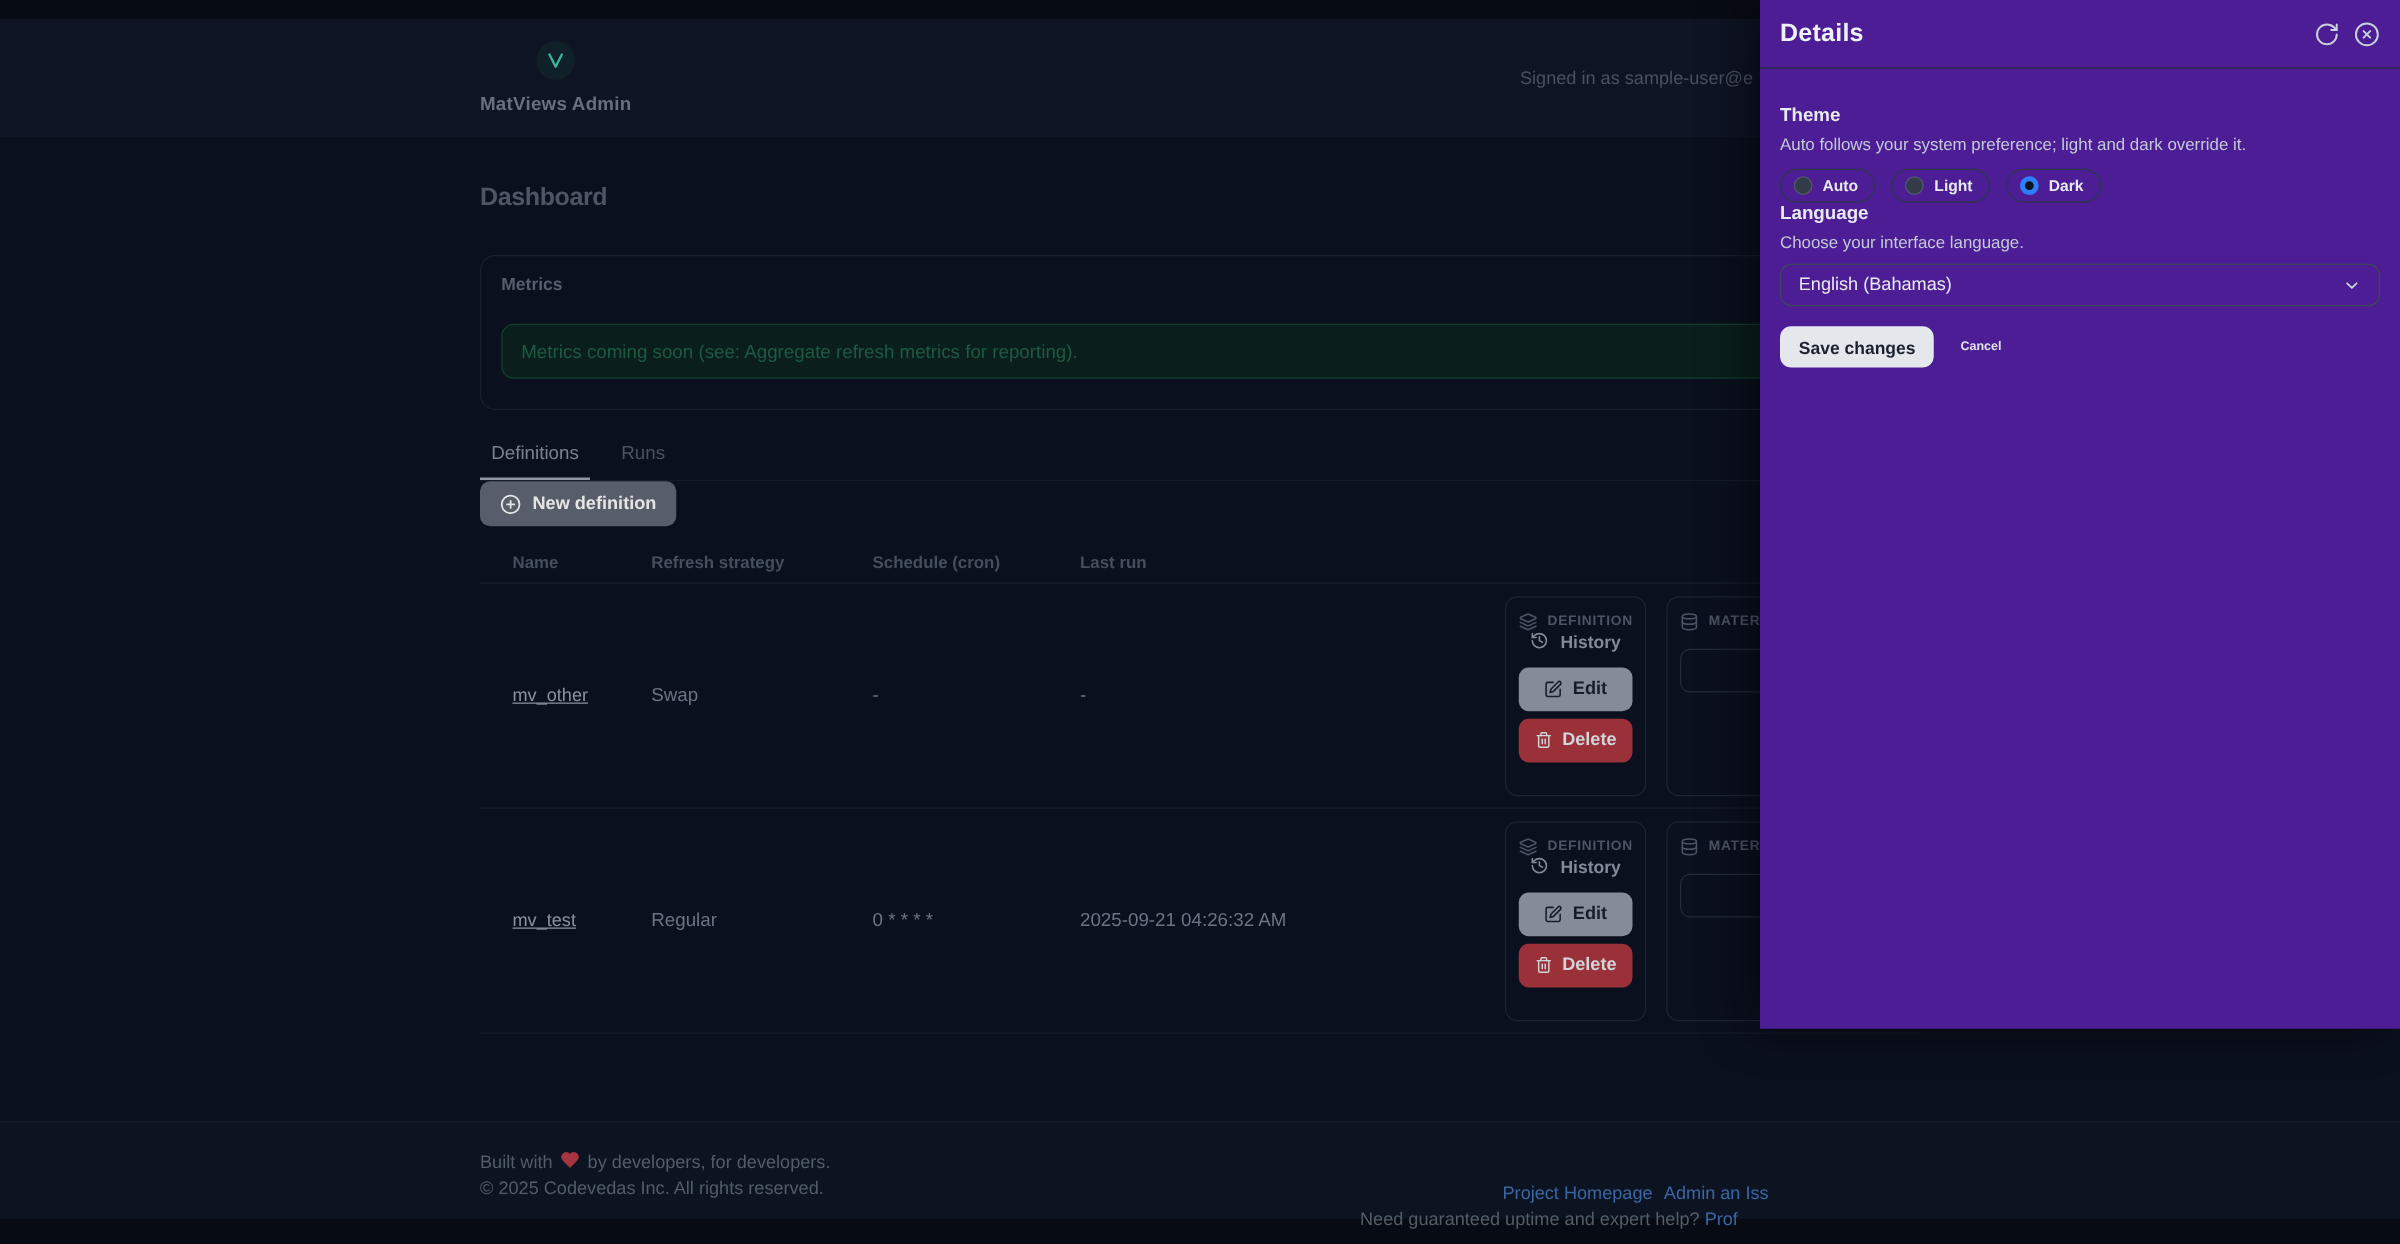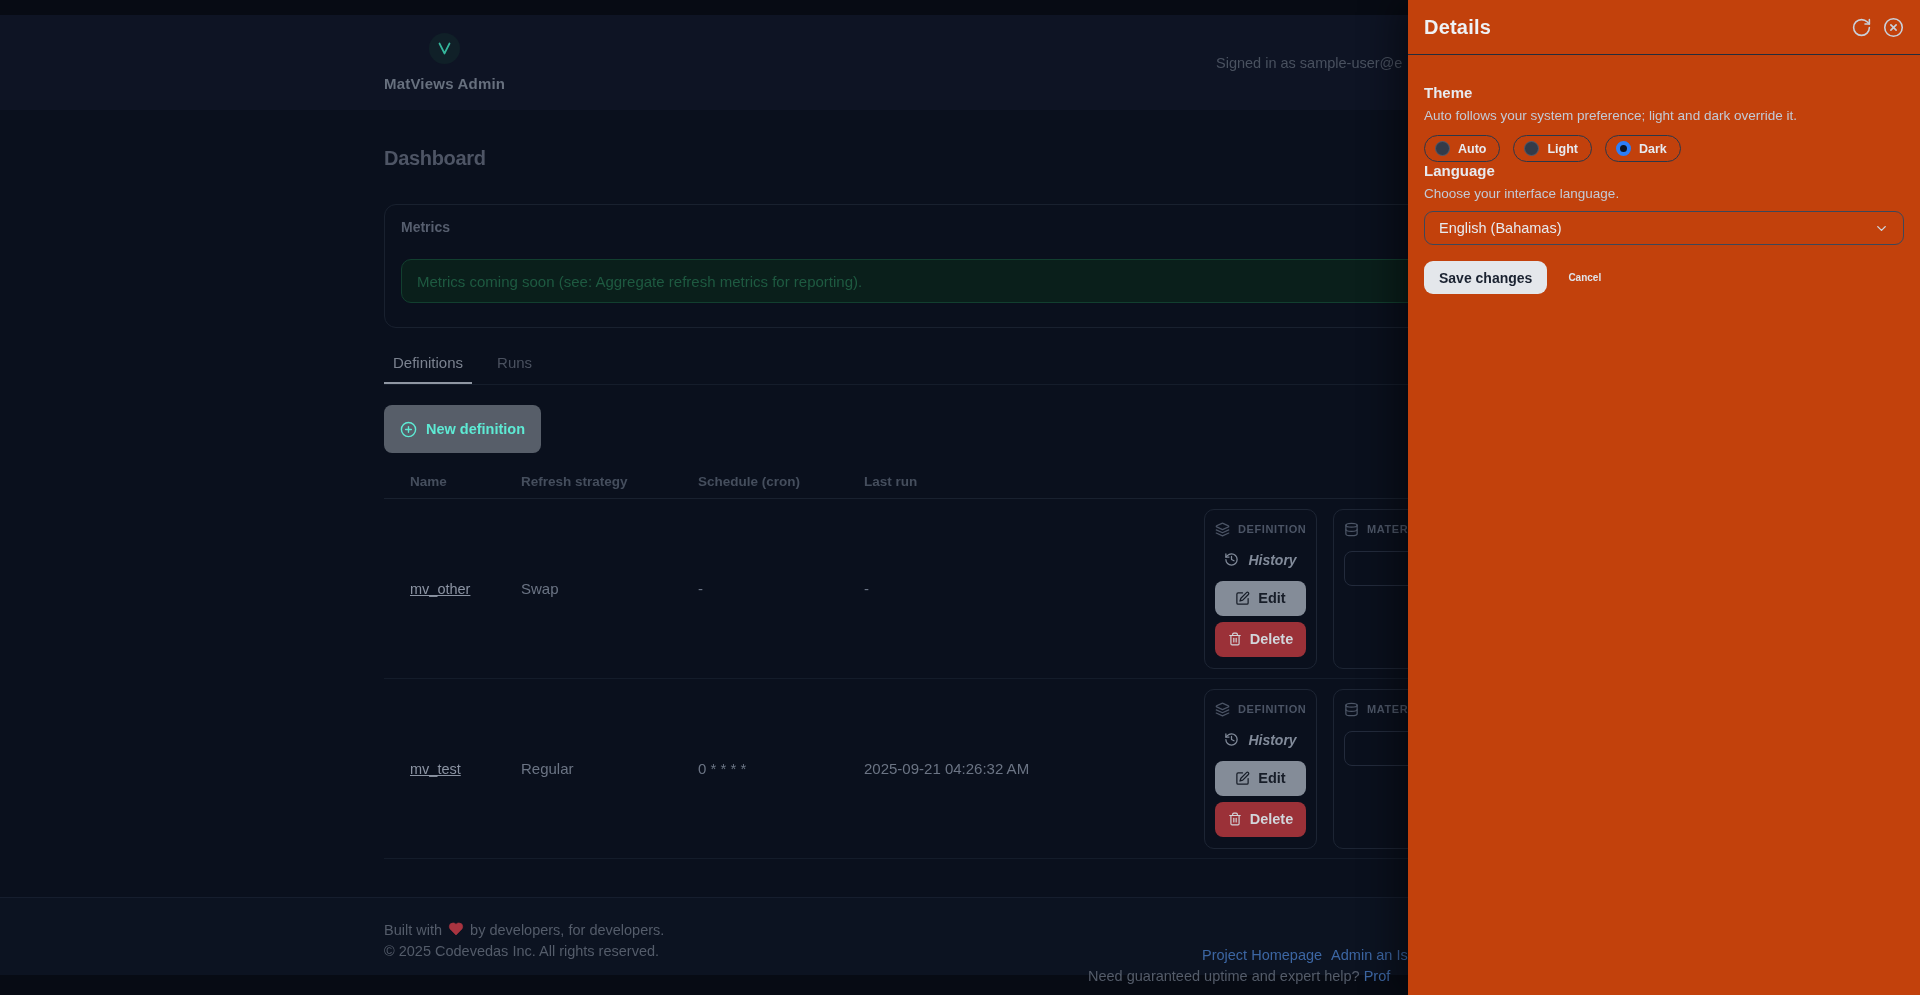--- a/index.html
+++ b/index.html
@@ -52,22 +52,22 @@
   }
   .tabs {
     margin-top: 26px; display: flex; border-bottom: 1px solid #151d2b;
   }
   .tab {
     padding: 0 9px 11px; margin-right: 16px; font-size: 15px; font-weight: 500;
     color: #4a515f; cursor: pointer; border-bottom: 2.5px solid transparent;
   }
   .tab.active { color: #7b828f; border-bottom-color: #8f96a2; }
   .btn-new {
-    margin-top: 20px; height: 48px; padding: 0 16px; border: none; cursor: pointer;
-    background: #575e69; color: #5eead4; border-radius: 8px;
+    height: 36px; padding: 0 16px; border: none; cursor: pointer;
+    background: #575e69; color: #e5e5e5; border-radius: 8px;
     font-size: 14.5px; font-weight: 600; font-family: inherit;
     display: inline-flex; align-items: center; gap: 9px;
   }
   
   .data-table { margin-top: 12px; }
   .t-row {
     display: grid; grid-template-columns: 111px 177px 166px 340px 1fr;
     align-items: center;
   }
   .t-head { height: 34px; border-bottom: 1px solid #19212f; }
@@ -82,22 +82,22 @@
   .action-box {
     width: 113px; height: 160px; border: 1px solid #1d2534; border-radius: 10px;
     padding: 12px 10px; flex-shrink: 0;
   }
   .action-box.wide { width: 200px; }
   .group-head {
     display: flex; align-items: center; gap: 8px;
     font-size: 11px; font-weight: 700; letter-spacing: .6px; color: #4c5566;
   }
   .history-row {
-    margin-top: 15px; display: flex; align-items: center; justify-content: center;
-    gap: 9px; color: #828b9a; font-size: 14px; font-weight: 600; cursor: pointer; font-style: italic;
+    display: flex; align-items: center; justify-content: center;
+    gap: 9px; color: #828b9a; font-size: 14px; font-weight: 600; cursor: pointer;
   }
   .btn-edit, .btn-delete, .btn-tube {
     width: 100%; height: 35px; border: none; border-radius: 8px; cursor: pointer;
     display: flex; align-items: center; justify-content: center; gap: 8px;
     font-size: 14.5px; font-weight: 600; font-family: inherit;
   }
   .btn-edit { margin-top: 13px; background: #848c98; color: #171d28; }
   .btn-delete { margin-top: 6px; background: #9b3138; color: #d2d5da; }
   .btn-tube {
     margin-top: 14px; background: transparent; border: 1px solid #232b3c; color: #8c93a1;
@@ -116,22 +116,22 @@
   }
   .footer-links-1 a { color: #3c66a3; text-decoration: none; }
   .footer-links-2 {
     position: absolute; left: 1088px; top: 968px; font-size: 14.5px;
     color: #545c6a; white-space: nowrap;
   }
   .footer-links-2 a { color: #3c66a3; text-decoration: none; }
 
   
   .side-panel {
-    position: absolute; top: 0; right: 0; width: 512px; height: 995px;
-    background: #c2410c; box-shadow: -12px 0 34px rgba(0,0,0,.45);
+    position: absolute; top: 0; right: 0; width: 512px; height: 823px;
+    background: #4c1d95; box-shadow: -12px 0 34px rgba(0,0,0,.45);
   }
   .panel-header {
     height: 55px; padding: 0 16px; display: flex; align-items: center;
     border-bottom: 1px solid #232d3d;
   }
   .panel-title { font-size: 20px; font-weight: 800; color: #eef1f5; letter-spacing: .2px; }
   .panel-header-icons { margin-left: auto; display: flex; gap: 11px; }
   .icon-btn {
     background: none; border: none; padding: 0; cursor: pointer;
     color: #c9d1dc; display: flex; align-items: center;

